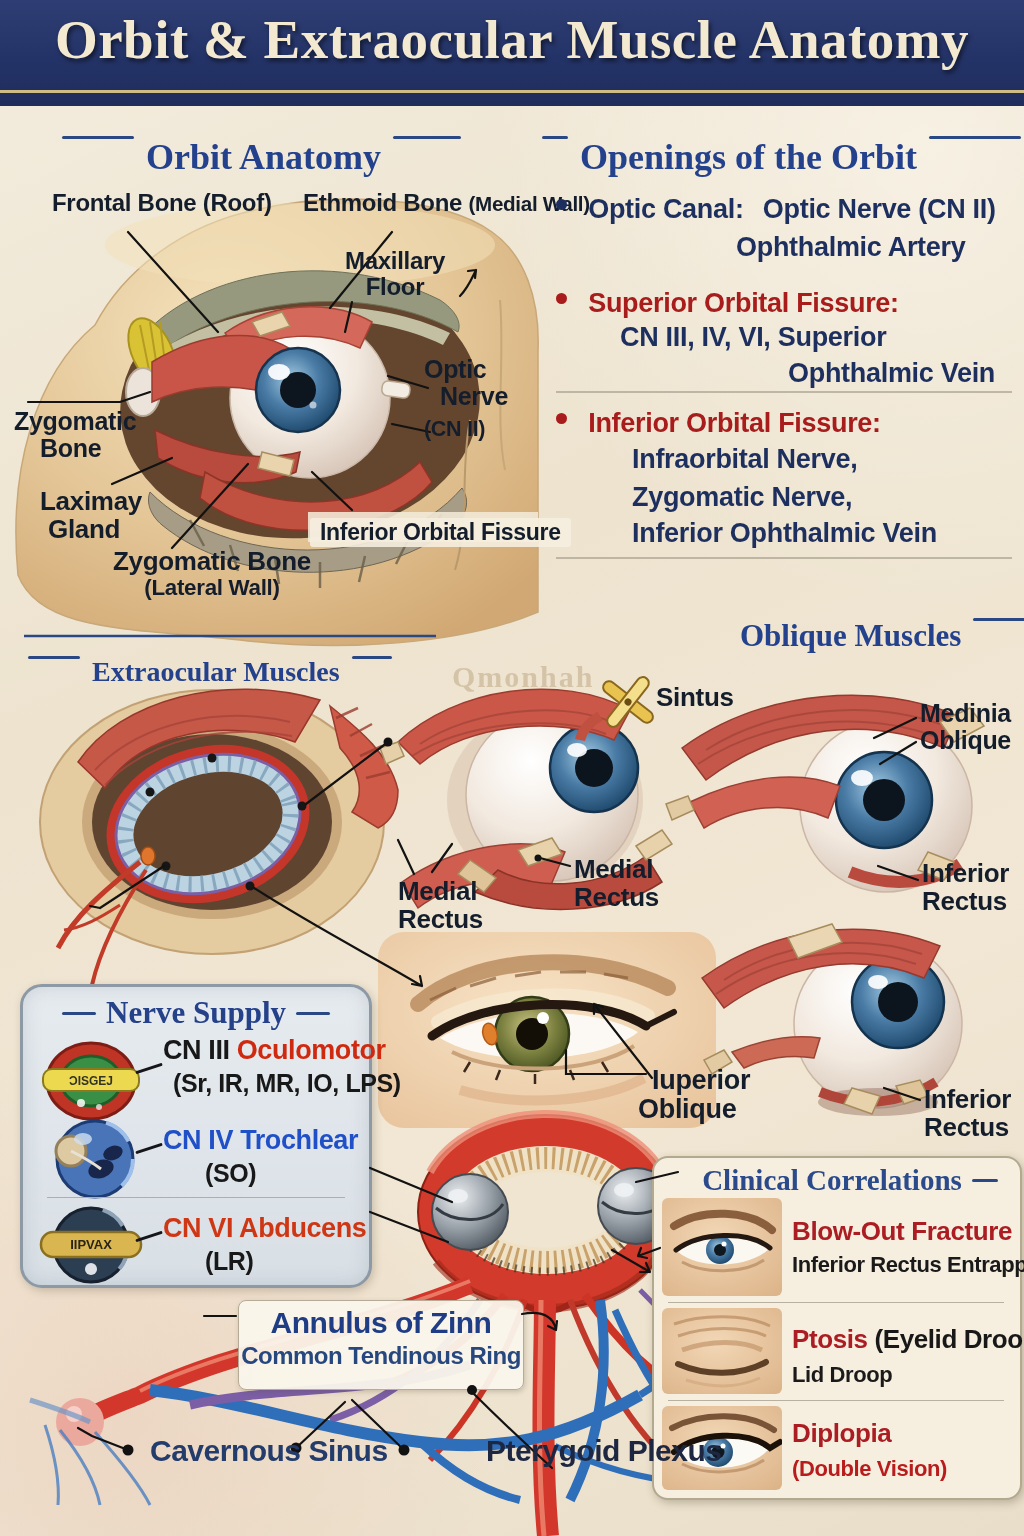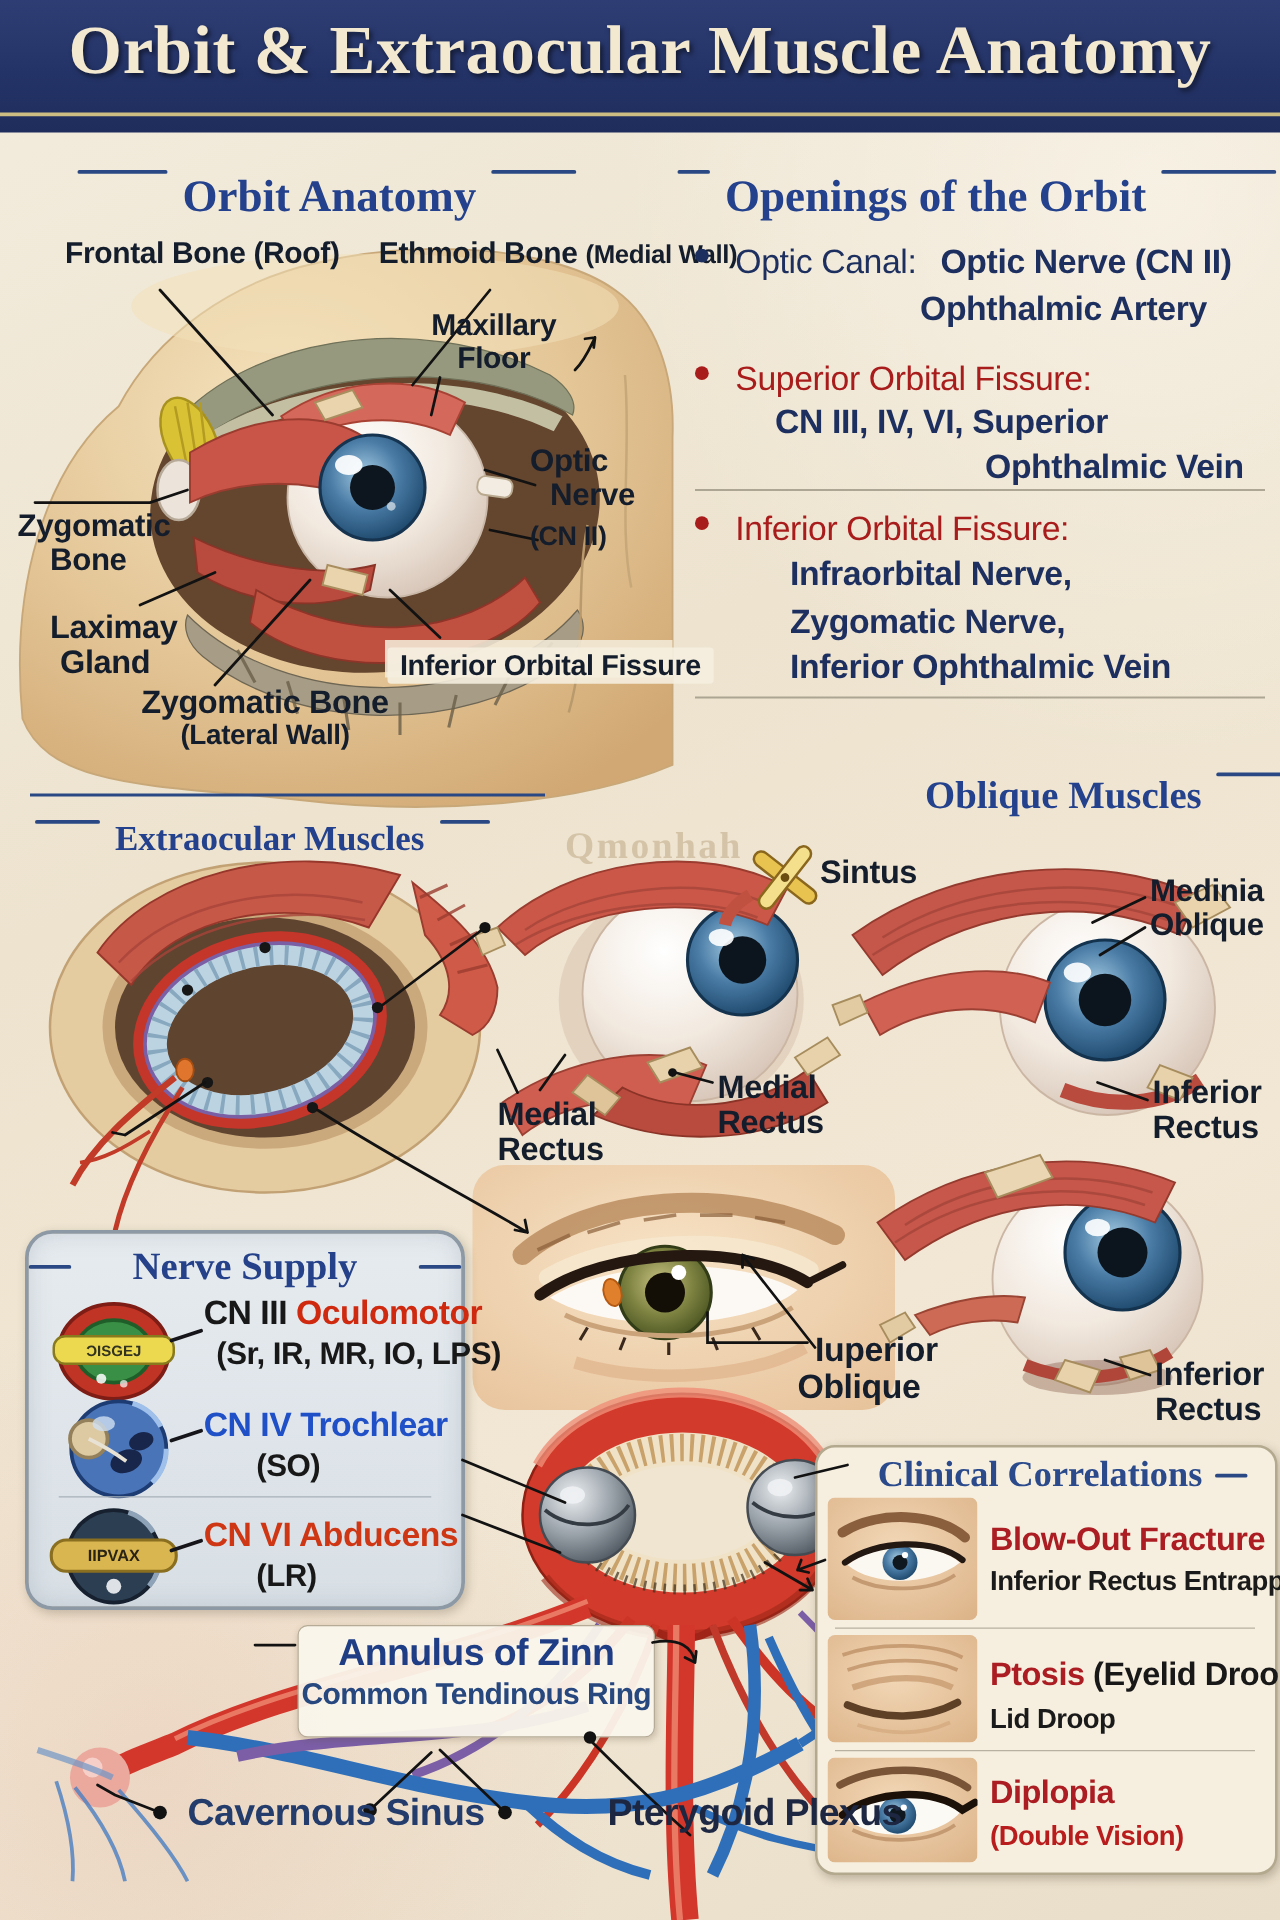--- a/index.html
+++ b/index.html
@@ -22,31 +22,31 @@
   .sec{position:absolute;display:flex;align-items:flex-start;gap:12px;
     font-family:"Liberation Serif",serif;font-weight:700;color:#23418c;white-space:nowrap;}
   .hdash{height:3px;background:#2a4884;border-radius:2px;flex:0 0 auto;}
   
   .lbl{position:absolute;font-weight:700;color:#141d2b;line-height:1.07;letter-spacing:-.3px;white-space:nowrap;}
   .lbl .ln{display:block;}
   .ctr{text-align:center;}
   .paren{font-size:.86em;}
   .band{background:rgba(245,238,223,.9);padding:2px 10px;border-radius:3px;}
   
-  .op-label{font-weight:400;}
+  .op-label{font-weight:700;}
   .op-row{position:absolute;color:#1d2f5e;font-weight:700;font-size:27px;letter-spacing:-.3px;white-space:nowrap;}
   .dot{display:inline-block;width:11px;height:11px;border-radius:50%;margin-right:14px;vertical-align:8px;}
   .dot-navy{background:#1d2f5e;} .dot-red{background:#a81c1c;}
   .red{color:#a81c1c;} .navy{color:#1d2f5e;} .blk{color:#181818;} .blue{color:#2050c8;} .org{color:#cf3714;}
   .wmark{position:absolute;font-family:"Liberation Serif",serif;font-weight:700;font-size:30px;
     color:#b59d77;opacity:.45;letter-spacing:2px;}
   
   .nbox{position:absolute;left:20px;top:984px;width:346px;height:298px;border-radius:22px;
     background:linear-gradient(#e6ebef, #d8dfe5);border:3px solid #8d99a4;box-shadow:inset 0 0 18px rgba(120,135,150,.25), 2px 3px 8px rgba(80,70,50,.25);}
-  .nbox .nhead{position:absolute;left:0;top:8px;width:100%;display:flex;justify-content:space-between;align-items:center;gap:10px;
+  .nbox .nhead{position:absolute;left:0;top:8px;width:100%;display:flex;justify-content:center;align-items:center;gap:10px;
     font-family:"Liberation Serif",serif;font-weight:700;font-size:31px;color:#24418a;}
   .nitem-t{position:absolute;font-weight:700;font-size:27px;letter-spacing:-.4px;white-space:nowrap;}
   .nitem-d{position:absolute;font-weight:700;font-size:25px;color:#181818;letter-spacing:-.4px;white-space:nowrap;}
   .ndiv{position:absolute;left:24px;width:298px;height:1px;background:#a7b0b8;}
   .nlead{position:absolute;width:28px;height:3px;background:#15151a;border-radius:2px;transform:rotate(-18deg);}
   
   .zbox{position:absolute;left:238px;top:1300px;width:284px;height:88px;border-radius:8px;
     background:rgba(250,246,235,.95);border:1.5px solid #b5ab97;box-shadow:1px 2px 5px rgba(90,75,50,.25);text-align:center;}
   .zbox .zt{margin-top:5px;font-weight:700;font-size:30px;color:#1e3d85;letter-spacing:-.5px;}
   .zbox .zs{margin-top:2px;font-weight:700;font-size:24px;color:#27477f;letter-spacing:-.5px;}

